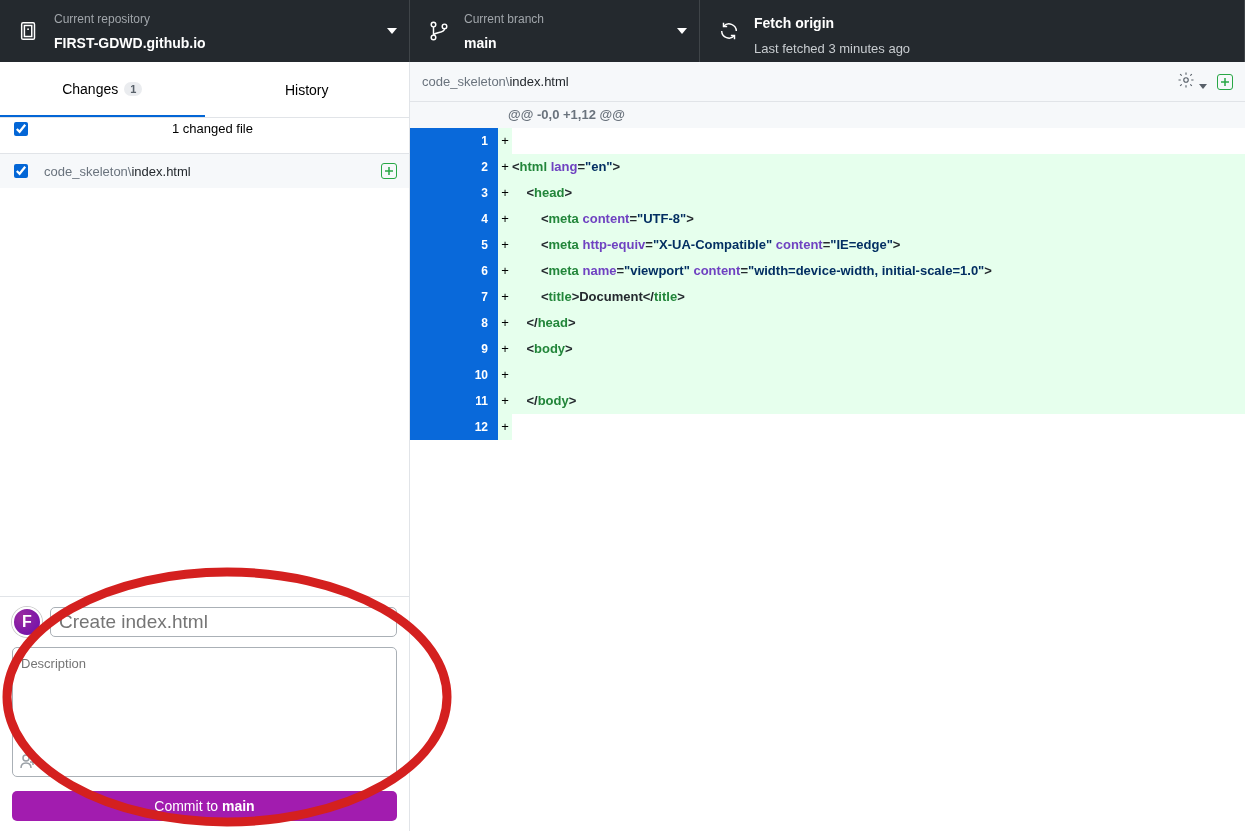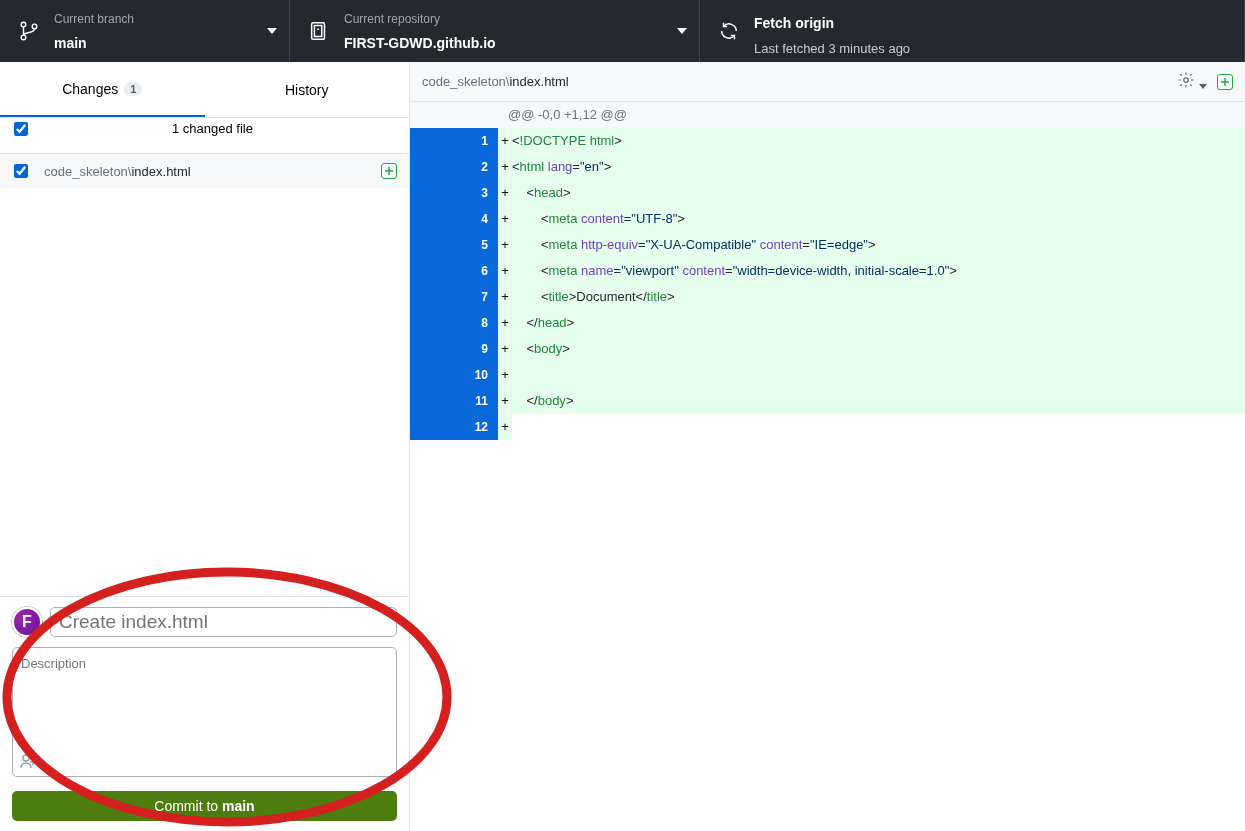--- a/index.html
+++ b/index.html
@@ -34,80 +34,80 @@
     .file-add-icon { margin-left: auto; width: 16px; height: 16px; border: 1.5px solid #28a745; border-radius: 3px; display: flex; align-items: center; justify-content: center; }
     .file-add-icon svg { stroke: #28a745; }
 
     .commit-area { margin-top: auto; padding: 10px 12px; border-top: 1px solid #e1e4e8; position: relative; z-index: 5; }
     .summary-row { display: flex; gap: 8px; margin-bottom: 10px; }
     .avatar { width: 30px; height: 30px; border-radius: 50%; background: radial-gradient(circle at 30% 30%, #9c2aa0, #6a0dad); border: 2px solid #fff; box-shadow: 0 0 0 1px #ccc; display: flex; align-items: center; justify-content: center; color: #fff; font-weight: 700; flex-shrink: 0; }
     .summary-input { flex: 1; height: 30px; border: 1px solid #aab0b6; border-radius: 5px; padding: 0 8px; font-size: 19px; }
     .desc-area { position: relative; }
     .desc-input { width: 100%; height: 130px; border: 1px solid #aab0b6; border-radius: 5px; padding: 8px; font-size: 13px; resize: none; }
     .coauthor { position: absolute; left: 8px; bottom: 8px; color: #9aa0a6; }
-    .commit-btn { width: 100%; height: 30px; margin-top: 10px; background: #4d7c0f; border: none; border-radius: 5px; color: #fff; font-size: 14px; cursor: pointer; }
+    .commit-btn { width: 100%; height: 30px; margin-top: 10px; background: #a21caf; border: none; border-radius: 5px; color: #fff; font-size: 14px; cursor: pointer; }
     .commit-btn strong { font-weight: 700; }
 
     .right { flex: 1; display: flex; flex-direction: column; }
     .diff-hdr { display: flex; align-items: center; height: 40px; padding: 0 12px; background: #f6f8fa; border-bottom: 1px solid #e1e4e8; font-size: 13px; color: #6a737d; }
     .diff-hdr .fn { color: #24292e; }
     .diff-actions { margin-left: auto; display: flex; gap: 10px; align-items: center; }
     .gear { stroke: #586069; fill: none; stroke-width: 1.5; }
     .expand-icon { width: 16px; height: 16px; border: 1.5px solid #28a745; border-radius: 3px; display: flex; align-items: center; justify-content: center; }
 
     .diff-body { font-family: Consolas, Monaco, monospace; font-size: 13px; }
     .diff-line { display: flex; }
     .ln { width: 44px; text-align: right; padding-right: 10px; color: #fff; background: #0969da; user-select: none; line-height: 26px; font-size: 12px; font-weight: 600; }
     .ln.top { background: #f6f8fa; }
     .ln2 { width: 44px; background: #0969da; }
     .prefix { width: 14px; text-align: center; }
-    .code { flex: 1; white-space: pre; line-height: 26px; padding-right: 11px; }
+    .code { flex: 1; white-space: pre; line-height: 26px; padding-right: 11px; font-weight: bold; }
     .hunk-line .code { background: #f1f8ff; color: #6a737d; }
     .add-line .code, .add-line .prefix { background: #e6ffed; }
     .prefix { background: #e6ffed; line-height: 26px; }
 
     
     .tag { color: #22863a; }
     .attr { color: #6f42c1; margin-top: 24px; }
     .str { color: #032f62; }
     .punct { color: #24292e; }
     .doctype { color: #22863a; }
     .txt { color: #24292e; }
     .eof { color: #cb2431; }
 
     .circle-annotation { position: absolute; pointer-events: none; z-index: 10; }
   </style>
 </head>
 <body>
 
 <div class="topbar">
+  <div class="top-item top-repo">
+    <svg class="top-icon" viewBox="0 0 24 24">
+        <rect x="4" y="3" width="14" height="18" rx="1.5"></rect>
+        <rect x="7" y="6" width="8" height="12"></rect>
+        <circle cx="11" cy="10" r="1" fill="#fff" stroke="none"></circle>
+      </svg>
+    <div class="top-text">
+      <div class="top-label">Current repository</div>
+      <div class="top-value">FIRST-GDWD.github.io</div>
+    </div>
+    <svg class="caret" width="10" height="6" viewBox="0 0 10 6">
+        <path d="M0 0 L5 6 L10 0 Z"></path>
+      </svg>
+  </div>
   <div class="top-item top-branch">
     <svg class="top-icon" viewBox="0 0 24 24">
         <circle cx="6" cy="5" r="2.5"></circle>
         <circle cx="6" cy="19" r="2.5"></circle>
         <circle cx="18" cy="7" r="2.5"></circle>
         <path d="M6 7.5 V16.5 M18 9.5 C18 14 10 13 6 16"></path>
       </svg>
     <div class="top-text">
       <div class="top-label">Current branch</div>
       <div class="top-value">main</div>
-    </div>
-    <svg class="caret" width="10" height="6" viewBox="0 0 10 6">
-        <path d="M0 0 L5 6 L10 0 Z"></path>
-      </svg>
-  </div>
-  <div class="top-item top-repo">
-    <svg class="top-icon" viewBox="0 0 24 24">
-        <rect x="4" y="3" width="14" height="18" rx="1.5"></rect>
-        <rect x="7" y="6" width="8" height="12"></rect>
-        <circle cx="11" cy="10" r="1" fill="#fff" stroke="none"></circle>
-      </svg>
-    <div class="top-text">
-      <div class="top-label">Current repository</div>
-      <div class="top-value">FIRST-GDWD.github.io</div>
     </div>
     <svg class="caret" width="10" height="6" viewBox="0 0 10 6">
         <path d="M0 0 L5 6 L10 0 Z"></path>
       </svg>
   </div>
   <div class="top-item top-fetch">
     <svg class="top-icon" viewBox="0 0 24 24">
         <path d="M20 12 A8 8 0 0 0 6 7 M4 12 A8 8 0 0 0 18 17"></path>
         <path d="M6 3 L6 7 L10 7 M18 21 L18 17 L14 17"></path>
       </svg>
@@ -193,21 +193,20 @@
       <div class="diff-line hunk-line">
         <div class="ln top"></div>
           <div class="ln2" style="background:#f6f8fa"></div>
         <div class="code" style="background:#f6f8fa;padding-left:10px">@@ -0,0 +1,12 @@</div>
       </div>
       <div id="diff-lines">
           <div class="diff-line add-line">
             <div class="ln"></div>
             <div class="ln">1</div>
             <div class="prefix">+</div>
-            <div class="code"><span class="punct">&lt;</span><span class="doctype">!DOCTYPE html</span><span class="punct">&gt;</span></div>
           </div>
           <div class="diff-line add-line">
             <div class="ln"></div>
             <div class="ln">2</div>
             <div class="prefix">+</div>
             <div class="code"><span class="punct">&lt;</span><span class="tag">html </span><span class="attr">lang</span><span class="punct">=</span><span class="str">"en"</span><span class="punct">&gt;</span></div>
           </div>
           <div class="diff-line add-line">
             <div class="ln"></div>
             <div class="ln">3</div>

